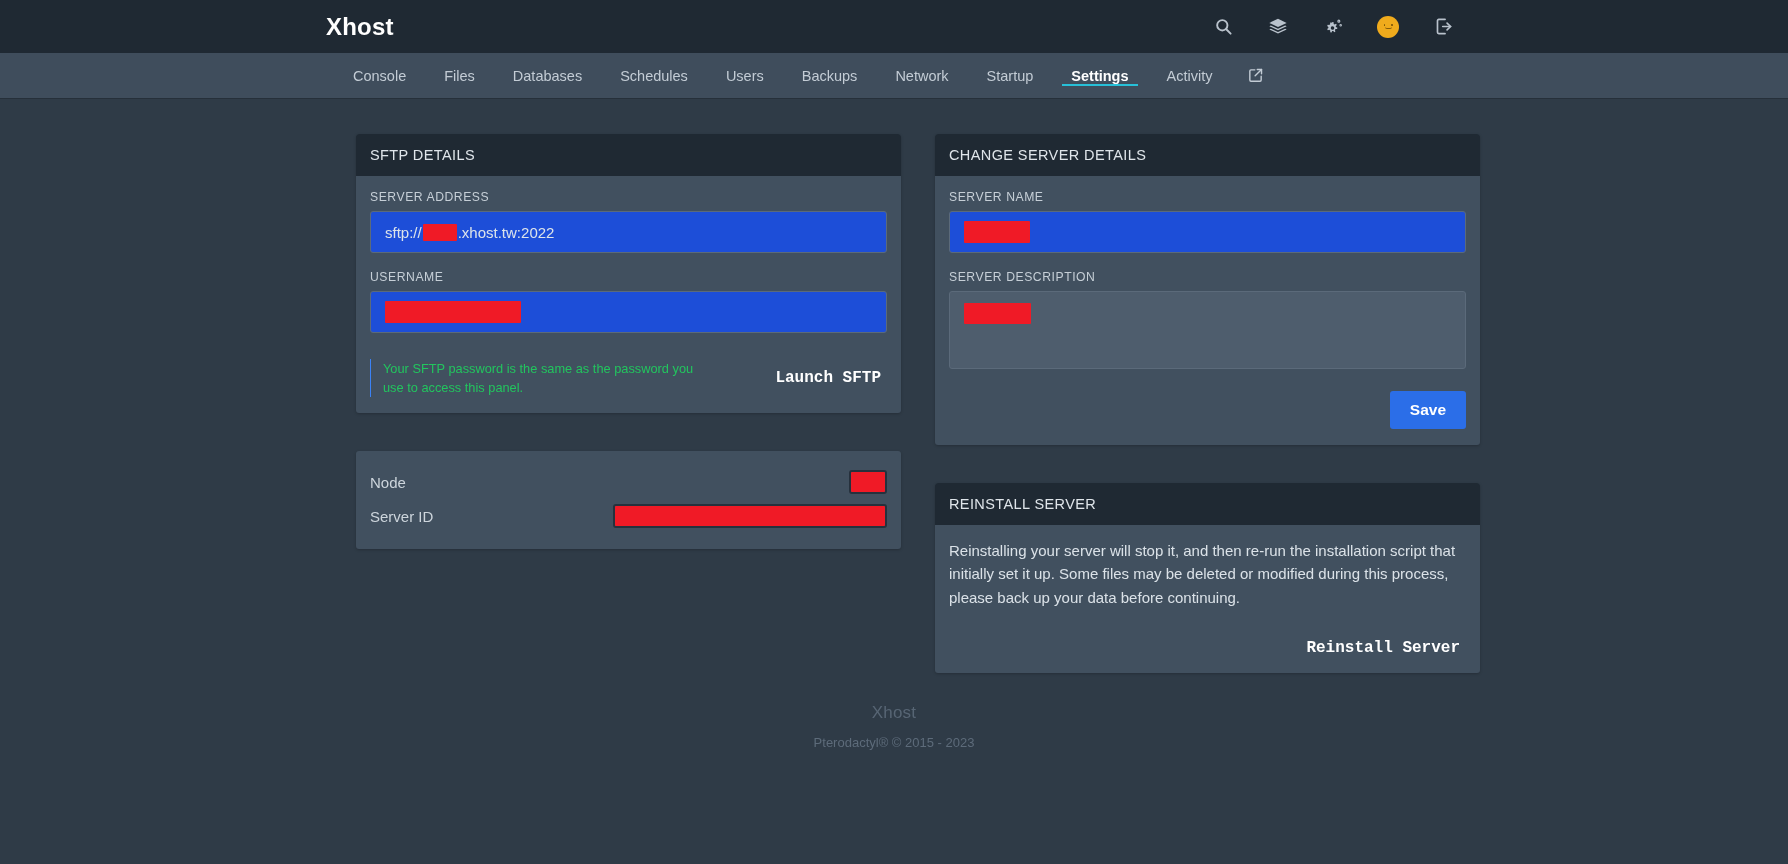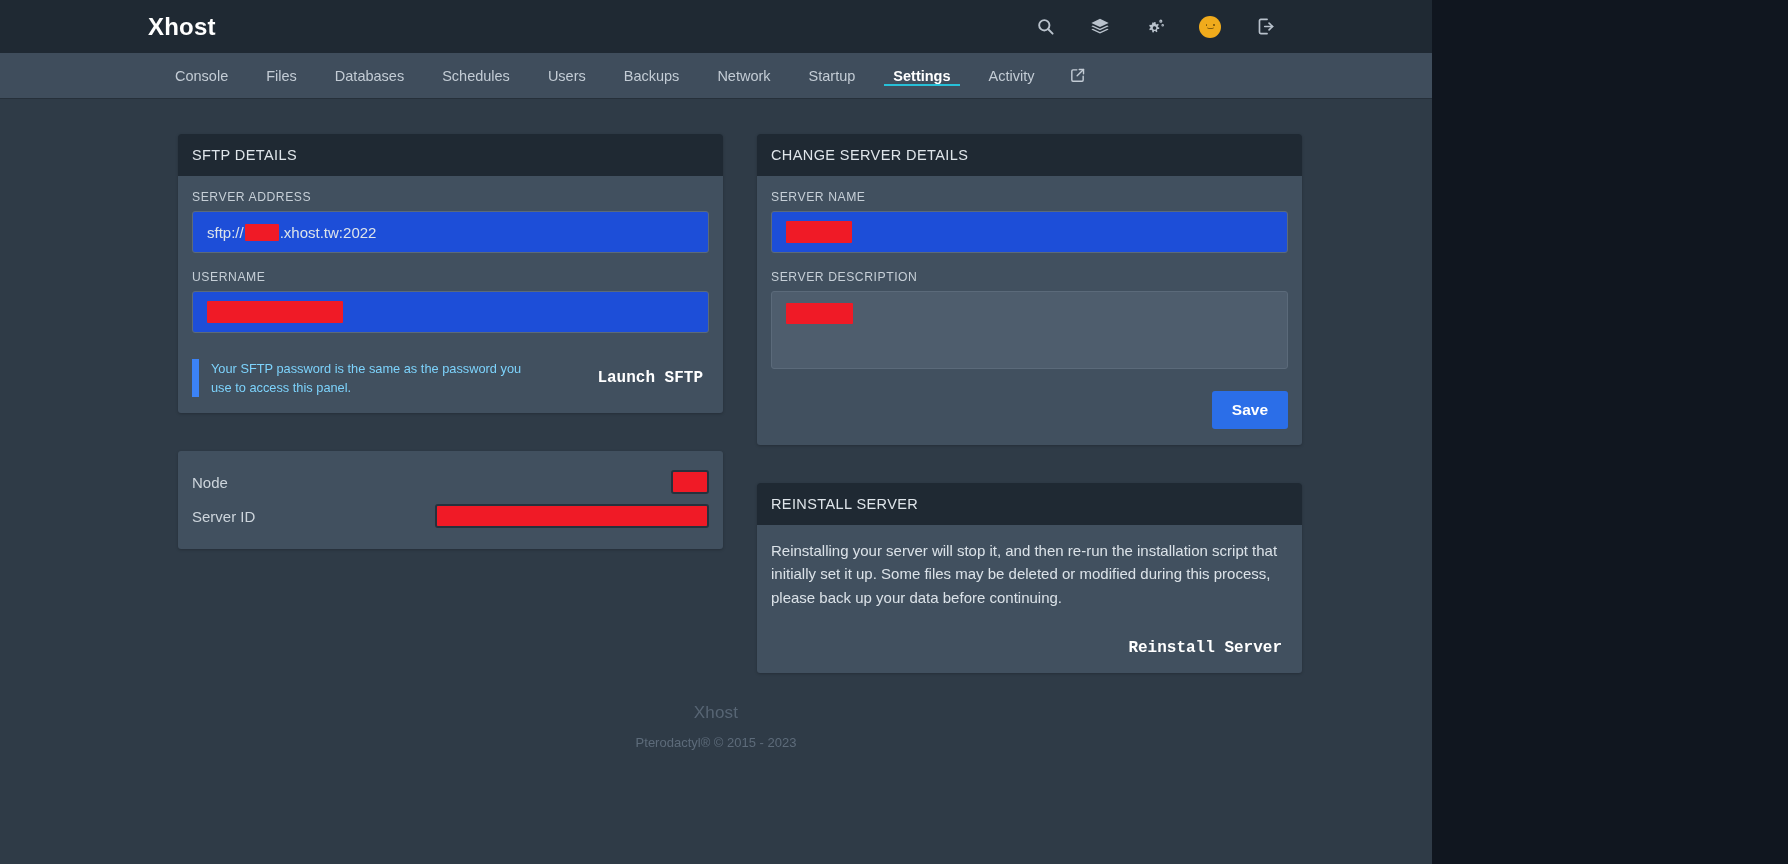--- a/index.html
+++ b/index.html
@@ -4,21 +4,21 @@
 <title>Xhost — Settings</title>
 <style>
   * { margin:0; padding:0; box-sizing:border-box; }
   html, body {
     width:1788px; height:864px;
     background:#10161f;
     font-family:"Liberation Sans", sans-serif;
     overflow:hidden;
   }
   .app {
-    width:1432px; height:864px;
+    width:1788px; height:864px;
     background:#2f3b47;
     display:flex; flex-direction:column;
     position:relative;
   }
 
   
   .topbar {
     height:53px; flex:0 0 53px;
     background:#1f2933;
     display:flex; align-items:center;
@@ -166,23 +166,23 @@
     line-height:0;
   }
 
   
   .note-row {
     margin-top:26px;
     display:flex; align-items:center; justify-content:space-between;
     gap:20px;
   }
   .note {
-    border-left:7px solid #3b82f6;
+    border-left:1px solid #3b82f6;
     padding-left:12px;
-    color:#7dd3fc;
+    color:#22c55e;
     font-size:12.8px;
     line-height:1.5;
     max-width:345px;
   }
   .link-btn {
     color:#ffffff; font-size:16px; font-weight:bold;
     cursor:pointer; white-space:nowrap;
     padding-right:6px;
     font-family:Liberation Mono, monospace;
   }

